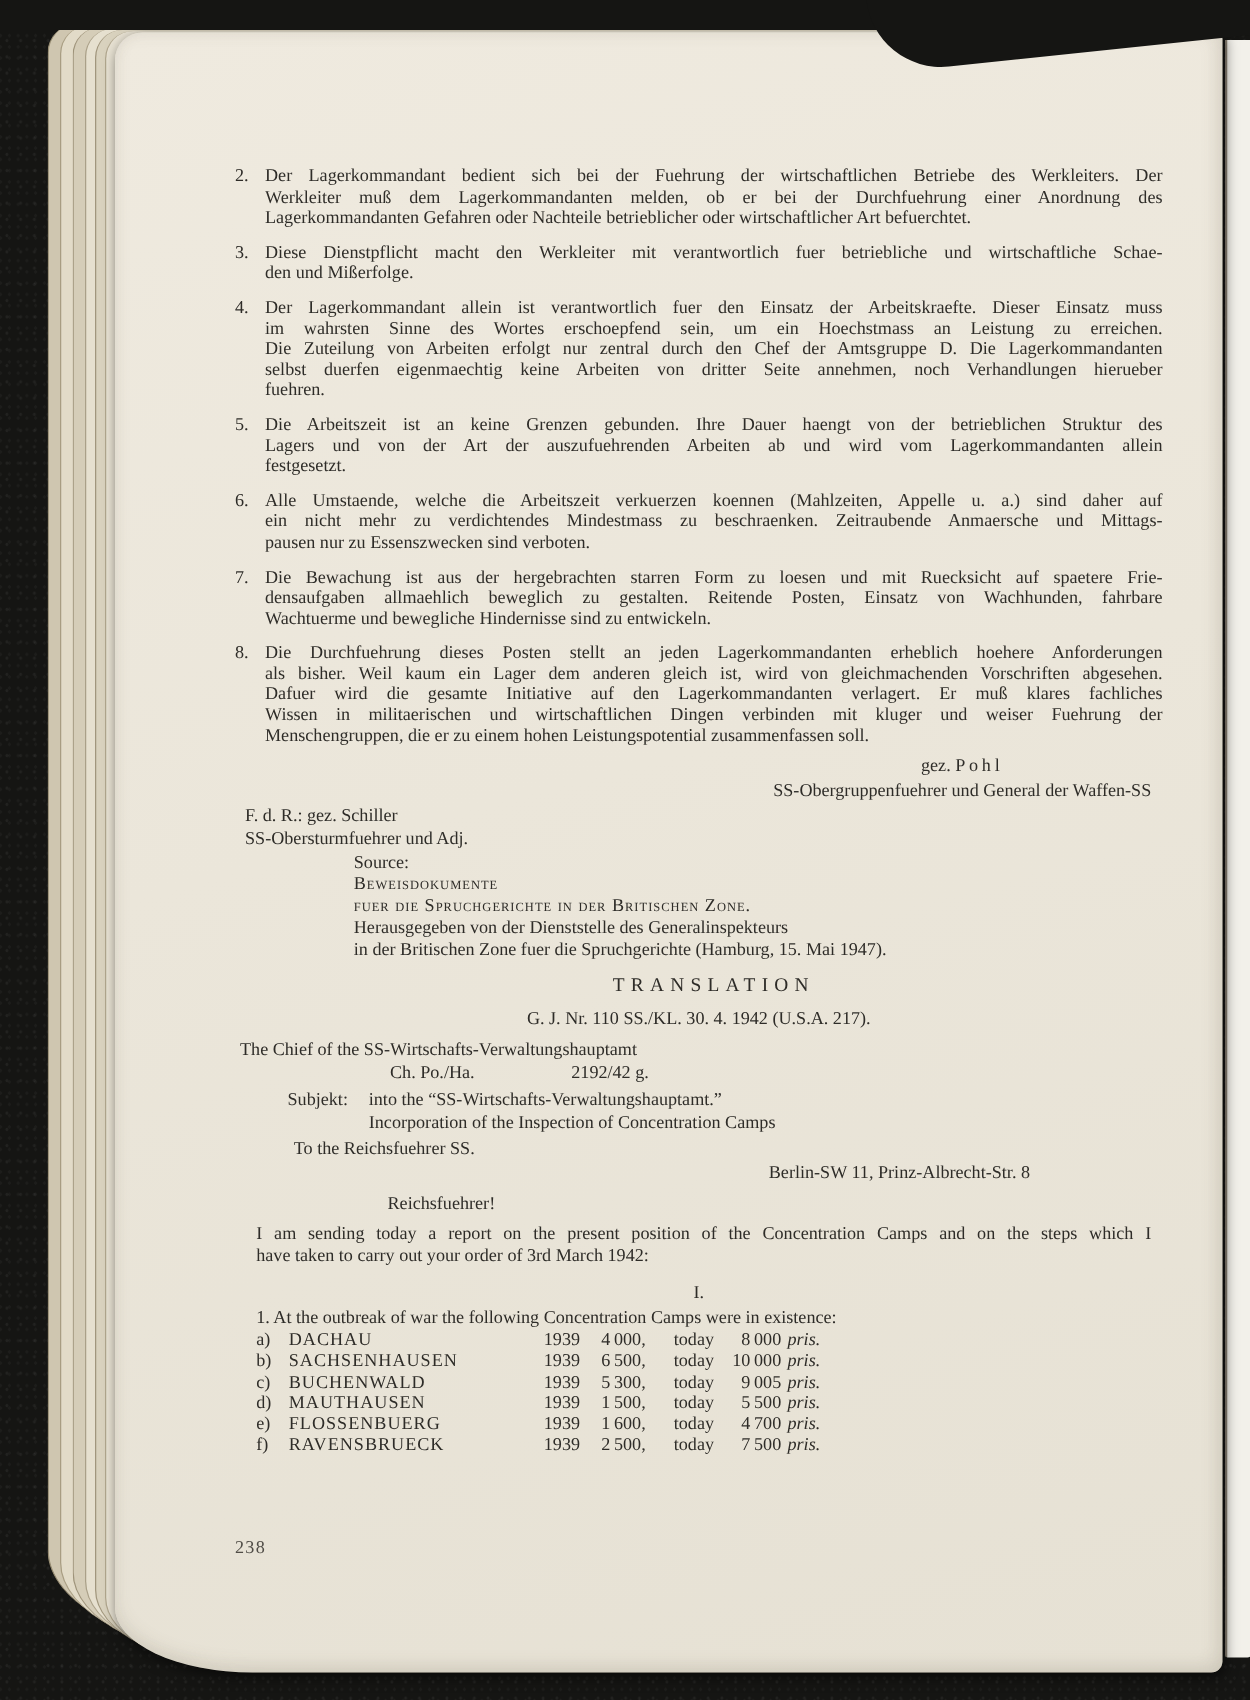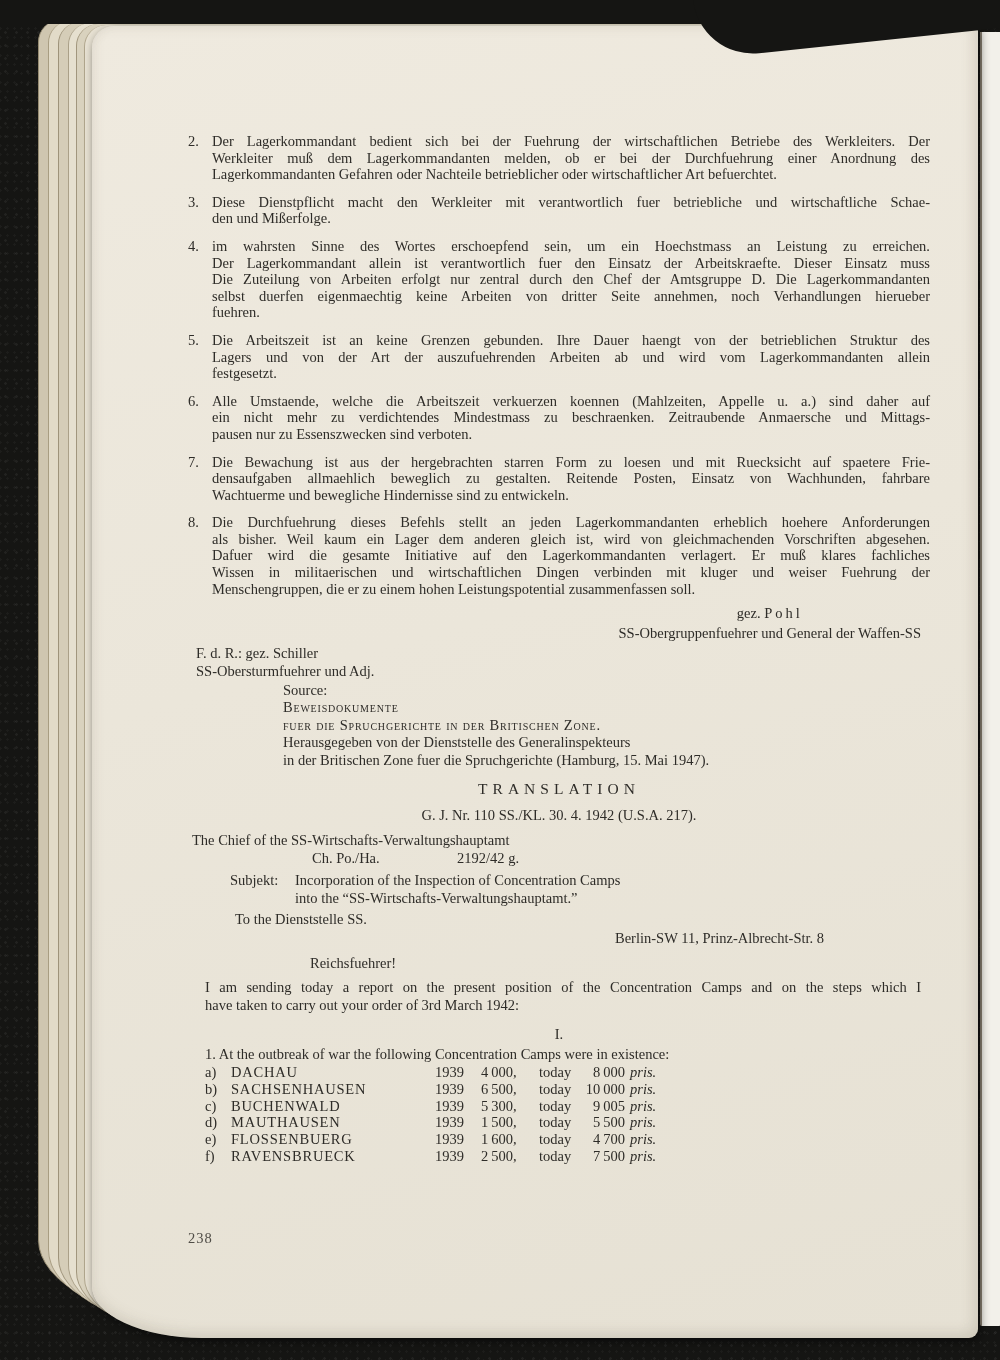--- a/index.html
+++ b/index.html
@@ -54,21 +54,21 @@
   .nlines{min-width:0;}
 
   .sig-block{top:577px;right:9px;text-align:center;line-height:20px;}
   .sig-name{letter-spacing:3px;}
 
   .attestation{top:619px;left:8px;line-height:17.5px;}
 
   .source-block{top:656px;left:95px;line-height:17.4px;}
   .source-lines .line:nth-child(-n+2){font-variant:small-caps;letter-spacing:0.8px;}
 
-  .translation-heading{top:754px;left:0;width:742px;text-align:center;font-size:15.5px;letter-spacing:5px;}
+  .translation-heading{top:754px;left:12px;width:742px;text-align:center;font-size:15.5px;letter-spacing:5px;}
   .reference{top:781px;left:0;width:742px;text-align:center;}
 
   .sender{top:806px;left:4px;line-height:17.5px;}
   .sender-ref .ref1{display:inline-block;margin-left:120px;width:145px;}
 
   .subject{top:846px;left:42px;display:grid;grid-template-columns:65px auto;line-height:17.5px;}
   .addressee{top:885px;left:47px;}
   .place{top:904px;left:427px;}
   .salutation{top:929px;left:122px;}
 
@@ -117,22 +117,22 @@
           <div class="nitem">
             <div class="nnum">3.</div>
             <div class="nlines jlines">
               <div class="line">Diese Dienstpflicht macht den Werkleiter mit verantwortlich fuer betriebliche und wirtschaftliche Schae-</div>
               <div class="line">den und Mißerfolge.</div>
             </div>
           </div>
           <div class="nitem">
             <div class="nnum">4.</div>
             <div class="nlines jlines">
+              <div class="line">Der Lagerkommandant allein ist verantwortlich fuer den Einsatz der Arbeitskraefte.  Dieser Einsatz muss</div>
               <div class="line">im wahrsten Sinne des Wortes erschoepfend sein, um ein Hoechstmass an Leistung zu erreichen.</div>
-              <div class="line">Der Lagerkommandant allein ist verantwortlich fuer den Einsatz der Arbeitskraefte.  Dieser Einsatz muss</div>
               <div class="line">Die Zuteilung von Arbeiten erfolgt nur zentral durch den Chef der Amtsgruppe D. Die Lagerkommandanten</div>
               <div class="line">selbst duerfen eigenmaechtig keine Arbeiten von dritter Seite annehmen, noch Verhandlungen hierueber</div>
               <div class="line">fuehren.</div>
             </div>
           </div>
           <div class="nitem">
             <div class="nnum">5.</div>
             <div class="nlines jlines">
               <div class="line">Die Arbeitszeit ist an keine Grenzen gebunden.  Ihre Dauer haengt von der betrieblichen Struktur des</div>
               <div class="line">Lagers und von der Art der auszufuehrenden Arbeiten ab und wird vom Lagerkommandanten allein</div>
@@ -151,21 +151,21 @@
             <div class="nnum">7.</div>
             <div class="nlines jlines">
               <div class="line">Die Bewachung ist aus der hergebrachten starren Form zu loesen und mit Ruecksicht auf spaetere Frie-</div>
               <div class="line">densaufgaben allmaehlich beweglich zu gestalten.  Reitende Posten, Einsatz von Wachhunden, fahrbare</div>
               <div class="line">Wachtuerme und bewegliche Hindernisse sind zu entwickeln.</div>
             </div>
           </div>
           <div class="nitem">
             <div class="nnum">8.</div>
             <div class="nlines jlines">
-              <div class="line">Die Durchfuehrung dieses Befehls stellt an jeden Lagerkommandanten erheblich hoehere Anforderungen</div>
+              <div class="line">Die Durchfuehrung dieses Posten stellt an jeden Lagerkommandanten erheblich hoehere Anforderungen</div>
               <div class="line">als bisher.  Weil kaum ein Lager dem anderen gleich ist, wird von gleichmachenden Vorschriften abgesehen.</div>
               <div class="line">Dafuer wird die gesamte Initiative auf den Lagerkommandanten verlagert.  Er muß klares fachliches</div>
               <div class="line">Wissen in militaerischen und wirtschaftlichen Dingen verbinden mit kluger und weiser Fuehrung der</div>
               <div class="line">Menschengruppen, die er zu einem hohen Leistungspotential zusammenfassen soll.</div>
             </div>
           </div>
         </div>
 
       <div class="sig-block">
         <div><span>gez.</span> <span class="sig-name">Pohl</span></div>
@@ -192,26 +192,26 @@
       <div class="reference">G. J. Nr. 110 SS./KL. 30. 4. 1942 (U.S.A. 217).</div>
 
       <div class="sender">
         <div>The Chief of the SS-Wirtschafts-Verwaltungshauptamt</div>
         <div class="sender-ref"><span class="ref1">Ch. Po./Ha.</span><span class="ref2">2192/42 g.</span></div>
       </div>
 
       <div class="subject">
         <span class="subject-label">Subjekt:</span>
         <span class="subject-lines">
+          <div>into the “SS-Wirtschafts-Verwaltungshauptamt.”</div>
           <div>Incorporation of the Inspection of Concentration Camps</div>
-          <div>into the “SS-Wirtschafts-Verwaltungshauptamt.”</div>
         </span>
       </div>
 
-      <div class="addressee">To the Dienststelle SS.</div>
+      <div class="addressee">To the Reichsfuehrer SS.</div>
 
       <div class="place">Berlin-SW 11, Prinz-Albrecht-Str. 8</div>
 
       <div class="salutation">Reichsfuehrer!</div>
 
       <div class="intro jlines">
           <div class="line">I am sending today a report on the present position of the Concentration Camps and on the steps which I</div>
           <div class="line">have taken to carry out your order of 3rd March 1942:</div>
         </div>
 

